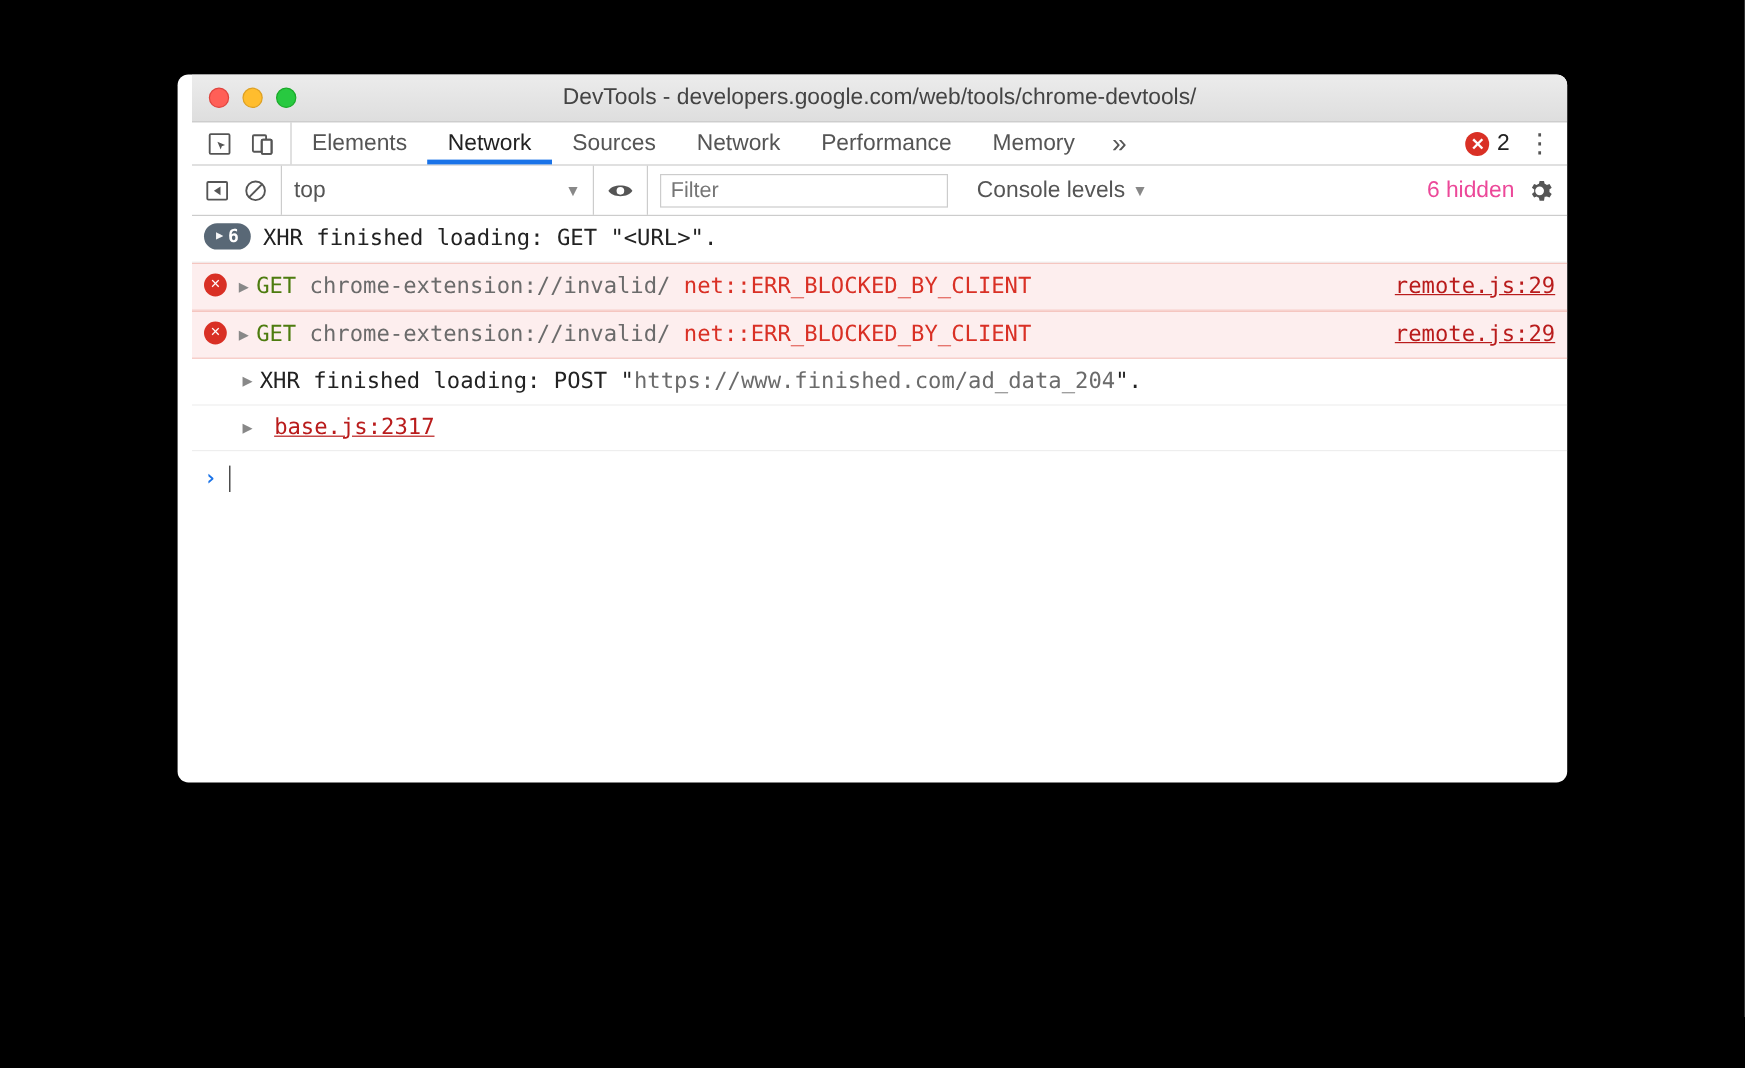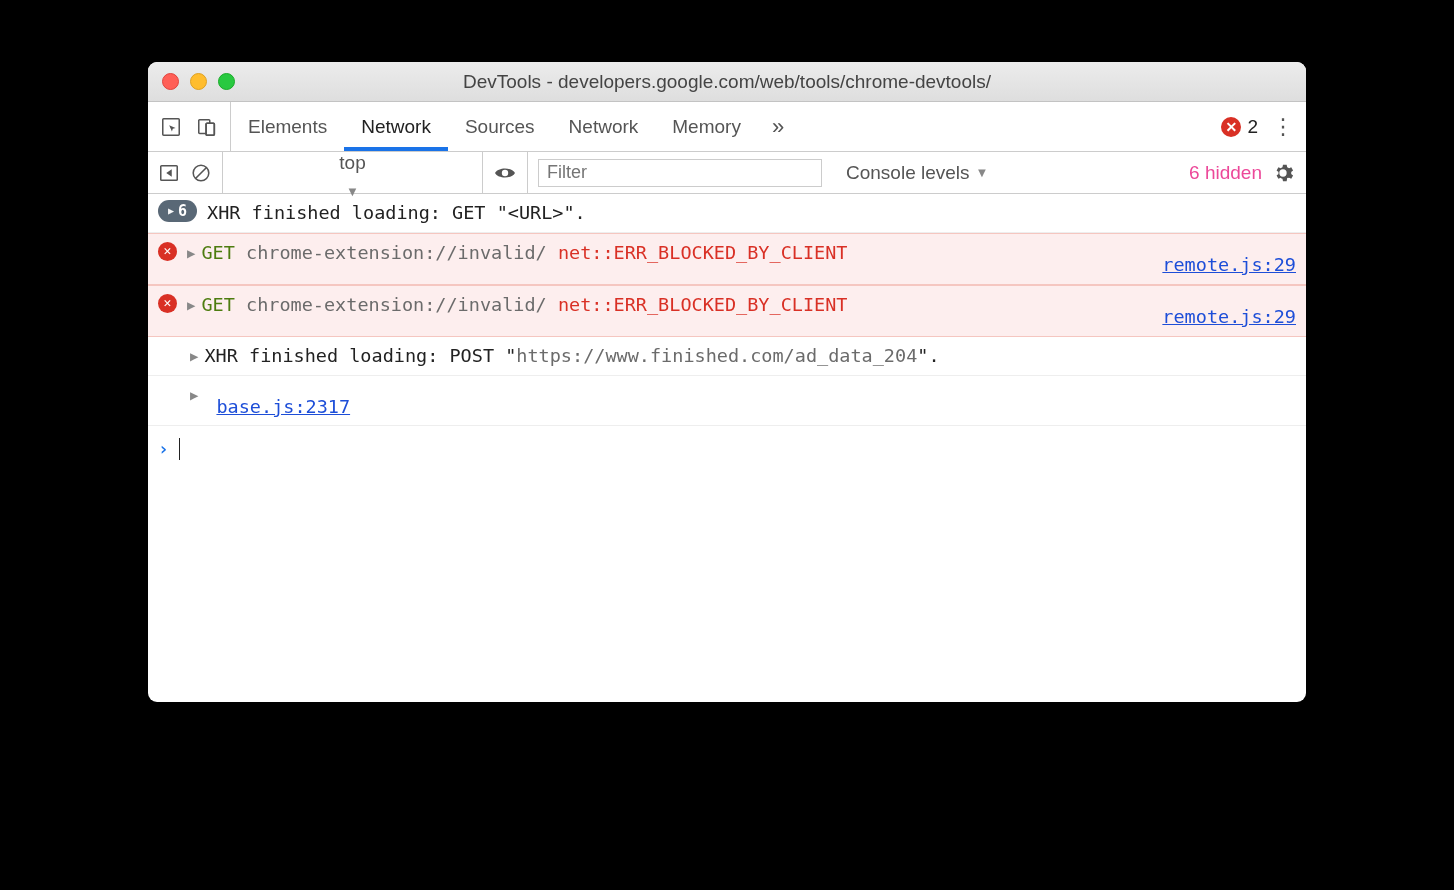--- a/index.html
+++ b/index.html
@@ -12,62 +12,63 @@
     align-items: flex-start;
     justify-content: center;
   }
   .window {
     width: 1158px;
     margin-top: 62px;
     background: #fff;
     border-radius: 9px;
     box-shadow: 0 20px 60px rgba(0,0,0,0.6);
     overflow: hidden;
+    padding-left: 12px;
   }
   .titlebar {
     height: 40px;
     background: linear-gradient(#ececec,#dedede);
     display: flex;
     align-items: center;
     border-bottom: 1px solid #c3c3c3;
     position: relative;
   }
   .traffic { display: flex; gap: 11px; margin-left: 14px; }
   .tl { width: 17px; height: 17px; border-radius: 50%; }
   .tl.red { background: #ff5f57; border: 1px solid #e0443e; }
   .tl.yellow { background: #ffbd2e; border: 1px solid #dea123; }
   .tl.green { background: #28c940; border: 1px solid #1aab29; }
   .title {
     position: absolute; left: 0; right: 0; text-align: center;
     font-size: 19px; color: #444; font-weight: 400; pointer-events: none;
   }
   .tabsrow {
-    height: 50px; border-bottom: 1px solid #ccc;
+    height: 36px; border-bottom: 1px solid #ccc;
     display: flex; align-items: center; font-size: 19px; color: #555;
   }
   .left-tools { display: flex; align-items: center; padding: 0 12px; gap: 14px; border-right: 1px solid #ccc; height: 100%; }
   .tabs { display: flex; align-items: center; height: 100%; }
   .tab { padding: 0 17px; height: 100%; display: flex; align-items: center; cursor: pointer; }
   .tab.active { color: #222; border-bottom: 4px solid #1a73e8; padding-top: 4px; }
   .more { margin: 0 14px; font-size: 22px; color: #555; }
   .errbadge {
     display: flex; align-items: center; gap: 6px; margin-right: 10px; font-size: 19px; color: #222;
   }
   .errbadge-icon { width: 20px; height: 20px; background: #d93025; border-radius: 50%; color:#fff; font-size: 14px; display:flex;align-items:center;justify-content:center;font-weight:bold;}
   .kebab { width: 30px; text-align:center; font-size: 22px; color:#555; margin-right: 8px;}
   .toolbar {
     height: 42px; border-bottom: 1px solid #ccc;
     display: flex; align-items: center; font-size: 19px; color: #555;
   }
   .toolbar .sec { display:flex; align-items:center; height:100%; padding: 0 10px; gap: 10px;}
   .vsep { border-right: 1px solid #ccc; height: 100%; }
-  .ctxsel { display:flex; align-items:center; justify-content:space-between; width: 260px; padding: 0 8px; flex-direction: column;}
+  .ctxsel { display:flex; align-items:center; justify-content:space-between; width: 260px; padding: 0 8px;}
   .ctxsel .arrow { color:#888; font-size: 13px; }
   .filter-input {
-    border: 1px solid #ccc; height: 28px; width: 284px; font-size: 18px;
+    border: 1px solid #ccc; height: 28px; width: 240px; font-size: 18px;
     padding: 0 8px; color: #be185d; font-family: inherit;
   }
   .lvlsel { display:flex; align-items:center; gap:6px; padding: 0 14px; }
   .hidden-ct { color:#ec4899; }
   .gear { margin-left: 10px; margin-right: 12px; }
   .console { font-family: Menlo, Consolas, monospace; font-size: 18.5px; line-height: 1.4; }
   .row { display:flex; align-items:flex-start; padding: 6px 10px; border-bottom: 1px solid #eee; }
   .row.err { background: #fdeeee; border-top: 1px solid #f5c6c0; border-bottom: 1px solid #f5c6c0; }
   .row .badge-count {
     background:#596876; color:#fff; border-radius: 11px; padding: 0 10px;
@@ -78,21 +79,21 @@
   .row .arrow { color:#888; font-size: 14px; margin-right: 6px; margin-top:4px;}
   .row .ico-err {
     width: 19px; height: 19px; background:#d93025; border-radius:50%; color:#fff;
     font-size:13px; display:flex; align-items:center; justify-content:center; font-weight:bold;
     margin-right: 10px; margin-top: 2px; flex-shrink:0;
   }
   .row .msg { flex: 1; color:#222; word-break: break-all; }
   .row .msg .method { color:#4d7c0f; }
   .row .msg .url { color:#6b6b6b; }
   .row .msg .errcode { color:#d93025; }
-  .row .src { color:#1d4ed8; text-decoration: underline; margin-left: 12px; white-space: nowrap; margin-top: 12px; }
+  .row .src { color:#b91c1c; text-decoration: underline; margin-left: 12px; white-space: nowrap; }
   .row.xhr .msg { color:#222; }
   .promptrow { display:flex; align-items:center; padding: 10px 10px; }
   .caret { color:#1a73e8; font-weight:bold; font-size:18px; margin-right: 10px;}
   .cursor { width:1.5px; height: 22px; background:#222; }
   .svgicon { width: 22px; height: 22px; stroke:#555; fill:none; stroke-width:1.7; }
   .eye { fill:#555; width:24px; }
 </style>
 </head>
 <body>
 
@@ -117,20 +118,21 @@
           <rect x="3" y="4" width="12" height="15" rx="1"></rect>
           <rect x="11" y="8" width="9" height="13" rx="1" fill="#fff"></rect>
           <rect x="11" y="8" width="9" height="13" rx="1"></rect>
         </svg>
     </div>
     <div class="tabs">
       <div class="tab">Elements</div>
       <div class="tab active">Network</div>
       <div class="tab">Sources</div>
       <div class="tab">Network</div>
+      <div class="tab">Performance</div>
       <div class="tab">Memory</div>
     </div>
     <div class="more">»</div>
     <div style="flex:1"></div>
     <div class="errbadge">
       <div class="errbadge-icon">✕</div>
       <span>2</span>
     </div>
     <div class="kebab">⋮</div>
   </div>

